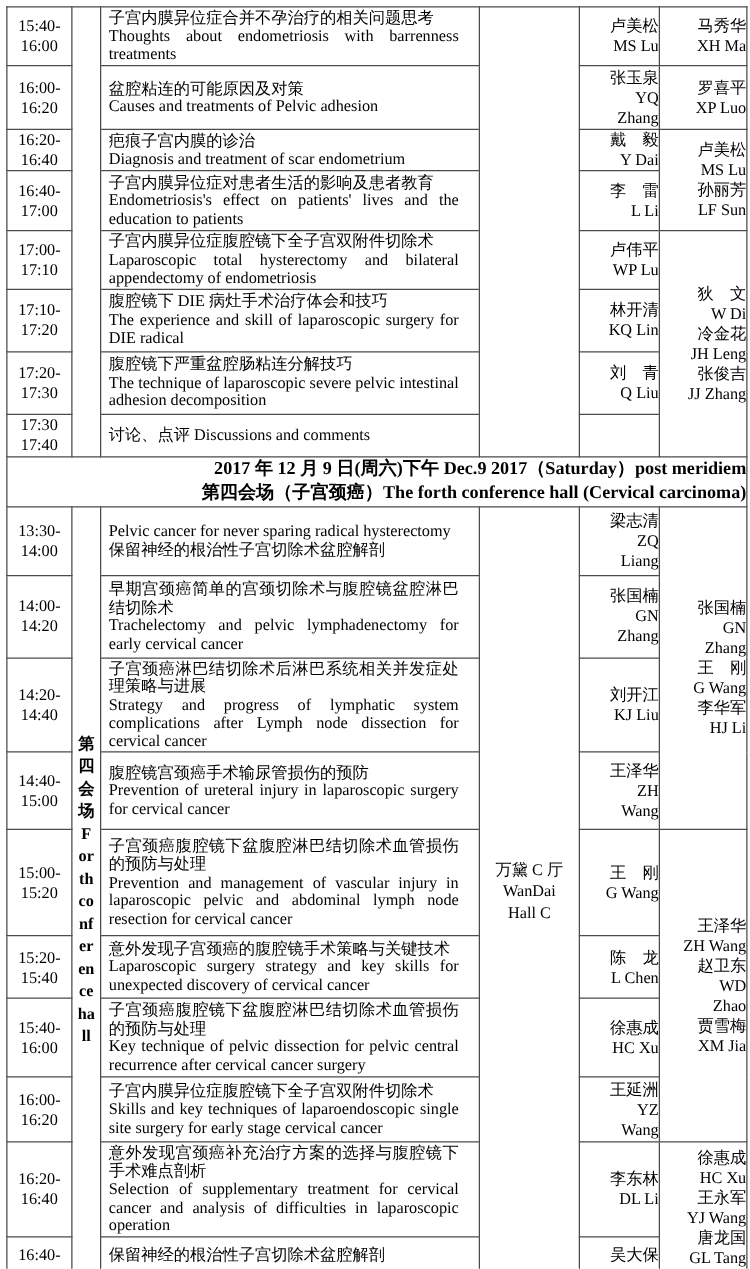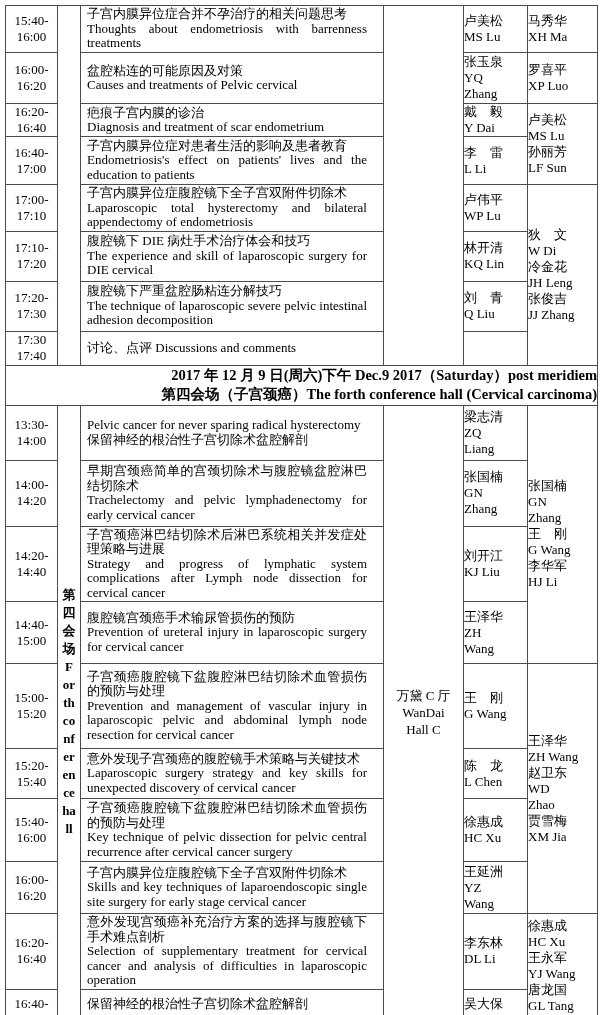--- a/index.html
+++ b/index.html
@@ -17,21 +17,21 @@
     border:1px solid #4b4b4b;padding:0;vertical-align:middle;overflow:hidden;
   }
   .time{
     text-align:center;font-size:13px;line-height:16px;white-space:pre-line;
   }
   .talk{padding:1px 16px 1px 6px;}
   .p{
     font-size:13px;line-height:14.5px;text-align:justify;
   }
   .name{
-    text-align:left;font-size:13px;line-height:16px;white-space:pre-line;
+    text-align:right;font-size:13px;line-height:16px;white-space:pre-line;
   }
   .hallcell{
     text-align:center;font-size:13px;line-height:17px;white-space:pre-line;
   }
   .vlabel{
     text-align:center;font-size:13px;font-weight:bold;line-height:18px;white-space:pre-line;
   }
   .secheader{text-align:right;font-weight:bold;}
   .secheader .hline{font-size:14.5px;line-height:19px;}
 </style>
@@ -62,21 +62,21 @@
       <td class="name">卢美松
 MS Lu</td>
       <td class="name">马秀华
 XH Ma</td>
     </tr>
     <tr style="height:51px">
       <td class="time">16:00-
 16:20</td>
       <td class="talk">
         <div class="p">盆腔粘连的可能原因及对策</div>
-        <div class="p">Causes and treatments of Pelvic cervical</div>
+        <div class="p">Causes and treatments of Pelvic adhesion</div>
       </td>
       <td class="name">张玉泉
 YQ
 Zhang</td>
       <td class="name">罗喜平
 XP Luo</td>
     </tr>
     <tr style="height:32px">
       <td class="time">16:20-
 16:40</td>
@@ -115,21 +115,21 @@
 冷金花
 JH Leng
 张俊吉
 JJ Zhang</td>
     </tr>
     <tr style="height:50px">
       <td class="time">17:10-
 17:20</td>
       <td class="talk">
         <div class="p">腹腔镜下 DIE 病灶手术治疗体会和技巧</div>
-        <div class="p">The experience and skill of laparoscopic surgery for DIE cervical</div>
+        <div class="p">The experience and skill of laparoscopic surgery for DIE radical</div>
       </td>
       <td class="name">林开清
 KQ Lin</td>
     </tr>
     <tr style="height:50px">
       <td class="time">17:20-
 17:30</td>
       <td class="talk">
         <div class="p">腹腔镜下严重盆腔肠粘连分解技巧</div>
         <div class="p">The technique of laparoscopic severe pelvic intestinal adhesion decomposition</div>

